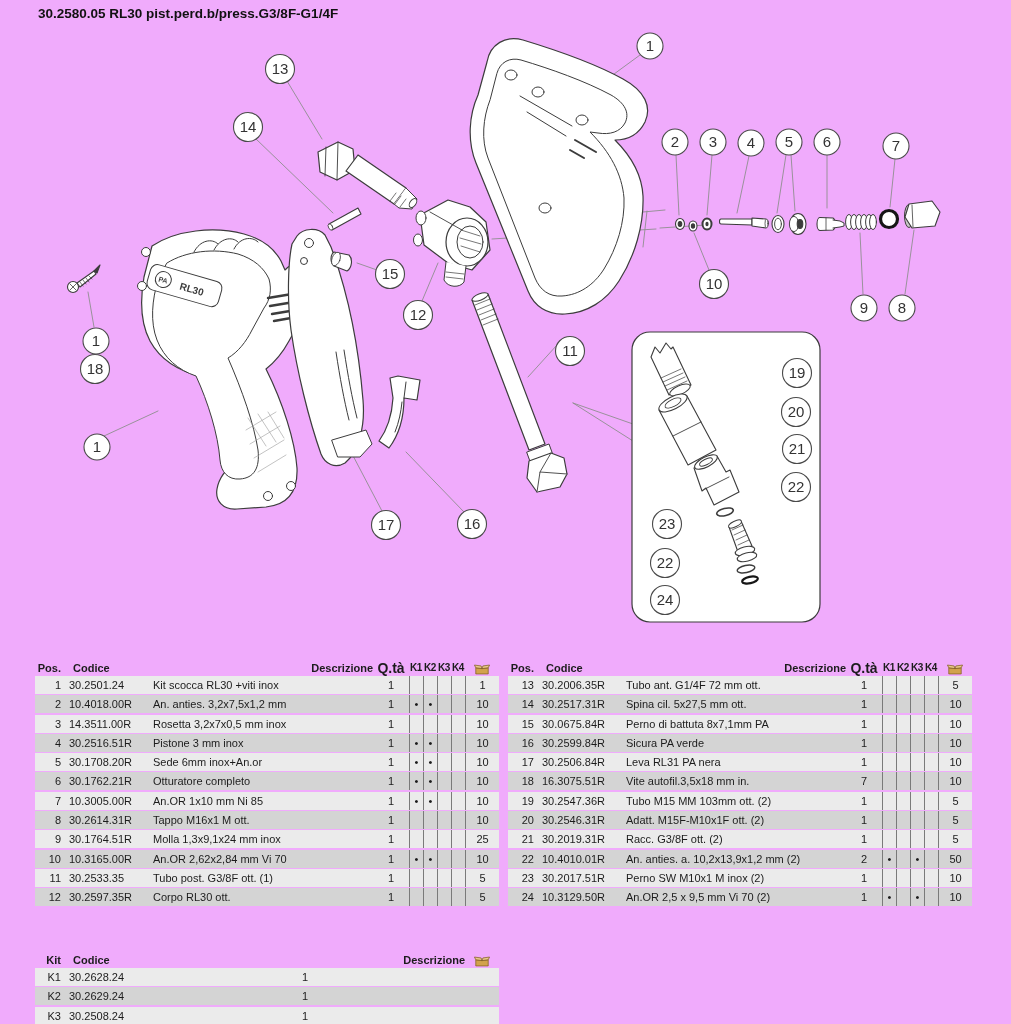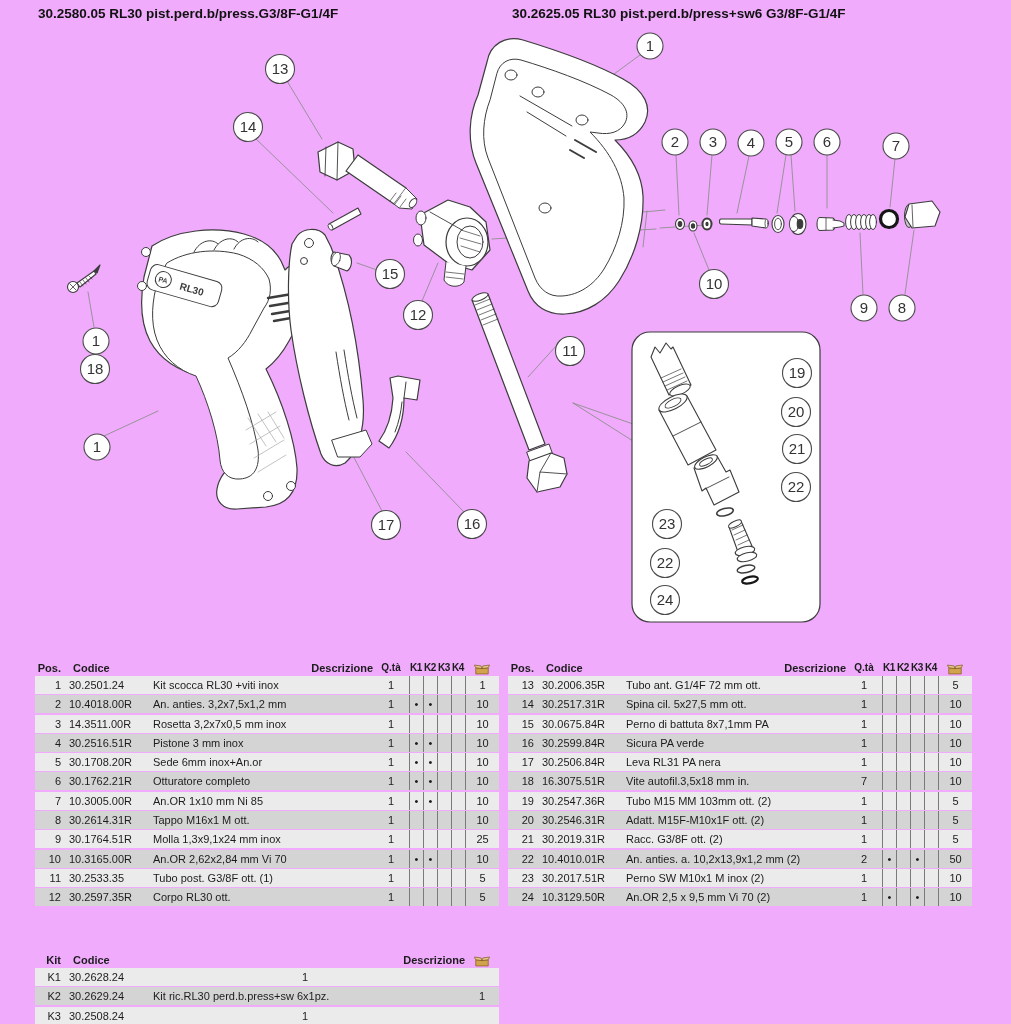--- a/index.html
+++ b/index.html
@@ -10,21 +10,21 @@
 
   
   .ptable{position:absolute;width:464px;font-size:11px;}
   .thead{display:grid;grid-template-columns:30px 80px 1fr 36px 14px 14px 14px 14px 34px;
          height:16px;line-height:16px;font-weight:bold;}
   .kithead{grid-template-columns:30px 80px 1fr 34px;}
   .th{white-space:nowrap;}
   .th.c-pos{padding-left:2px;}
   .th.c-cod{padding-left:8px;}
   .th.c-desc{text-align:right;}
-  .th.c-qta{text-align:center;font-size:10px;}
+  .th.c-qta{text-align:center;font-size:14px;}
   .th.c-k{text-align:center;font-size:10px;letter-spacing:-0.5px;}
   .th.c-basket{text-align:center;}
   .prow{display:grid;grid-template-columns:30px 80px 1fr 36px 14px 14px 14px 14px 34px;
         height:18px;line-height:18px;margin-bottom:1.3px;white-space:nowrap;}
   .kitrow{grid-template-columns:30px 80px 1fr 34px;}
   .tbody .prow:nth-child(odd){background:#ebebeb;}
   .tbody .prow:nth-child(even){background:#d4d4d4;}
   .cell{overflow:visible;}
   .c-pos{text-align:right;padding-right:4px;}
   .c-cod{padding-left:4px;}
@@ -35,21 +35,20 @@
   .hl{background:#a7c6e2;}
   .basket{vertical-align:middle;margin-top:1px;}
   .footnote{position:absolute;left:48px;top:1046px;font-size:11.5px;}
 </style>
 </head>
 <body>
 
 <div class="page">
 
   <div class="hdr" style="left:38px;">30.2580.05 RL30 pist.perd.b/press.G3/8F-G1/4F</div>
-  <div class="hdr" style="left:512px;">30.2625.05 RL30 pist.perd.b/press+sw6 G3/8F-G1/4F</div>
 
   <svg id="diagram" width="1011" height="656" viewBox="0 0 1011 656" fill="none" stroke-linecap="round" stroke-linejoin="round">
 
     <g stroke="#8f8f8f" stroke-width="0.9">
       <line x1="287" y1="81" x2="322" y2="139"></line>
       <line x1="255" y1="138" x2="333" y2="213"></line>
       <line x1="640" y1="55" x2="595" y2="88"></line>
       <line x1="676" y1="155" x2="679" y2="215"></line>
       <line x1="712" y1="155" x2="707" y2="215"></line>
       <line x1="749" y1="156" x2="737" y2="213"></line>
@@ -742,21 +741,20 @@
     </div>
     <div class="tbody">
         <div class="prow kitrow">
           <span class="cell c-pos">K1</span>
           <span class="cell c-cod">30.2628.24</span>
           <span class="cell c-basket">1</span>
         </div>
         <div class="prow kitrow">
           <span class="cell c-pos">K2</span>
           <span class="cell c-cod">30.2629.24</span>
-          <span class="cell c-desc">Kit ric.RL30 perd.b.press+sw 6x1pz.</span>
           <span class="cell c-basket">1</span>
         </div>
         <div class="prow kitrow">
           <span class="cell c-pos">K3</span>
           <span class="cell c-cod">30.2508.24</span>
           <span class="cell c-basket">1</span>
         </div>
       </div>
   </div>
 

